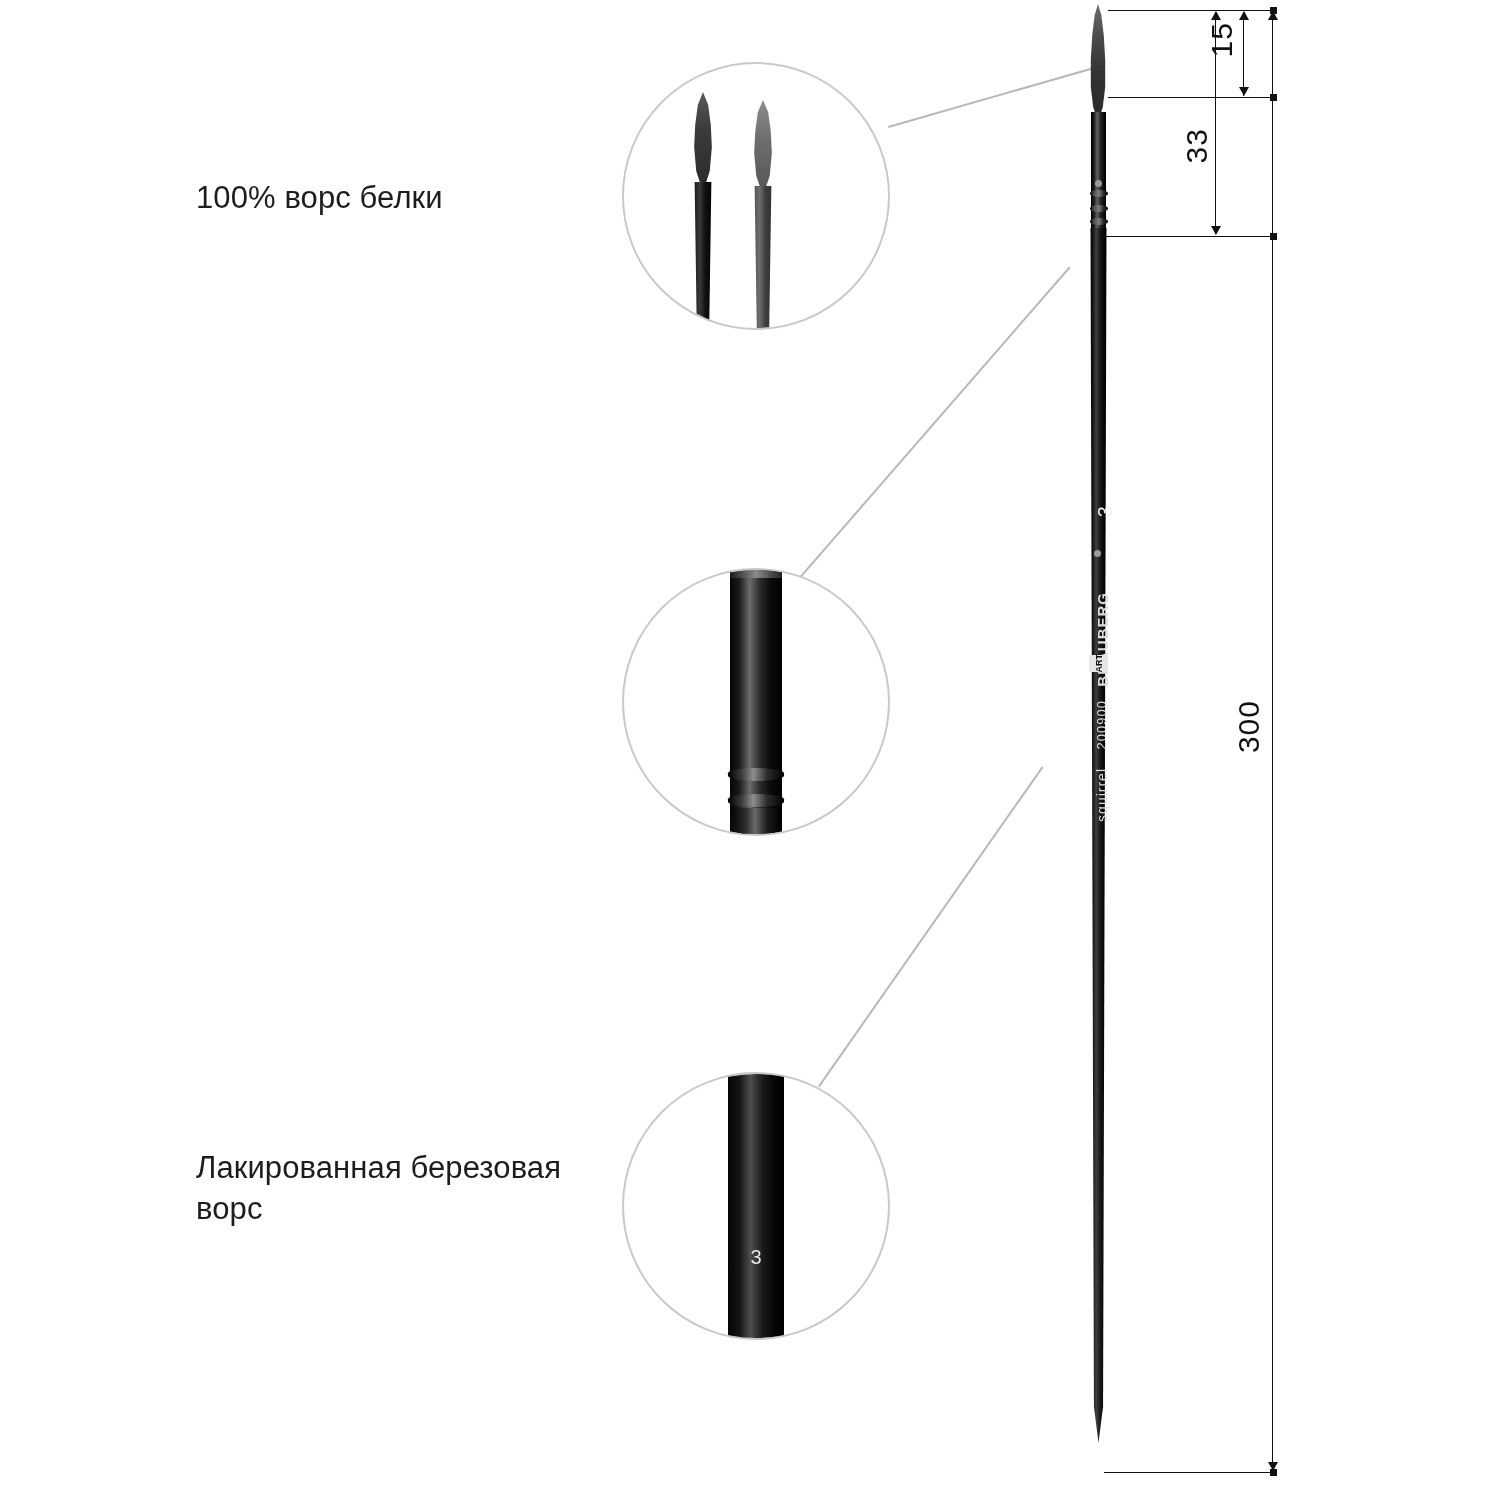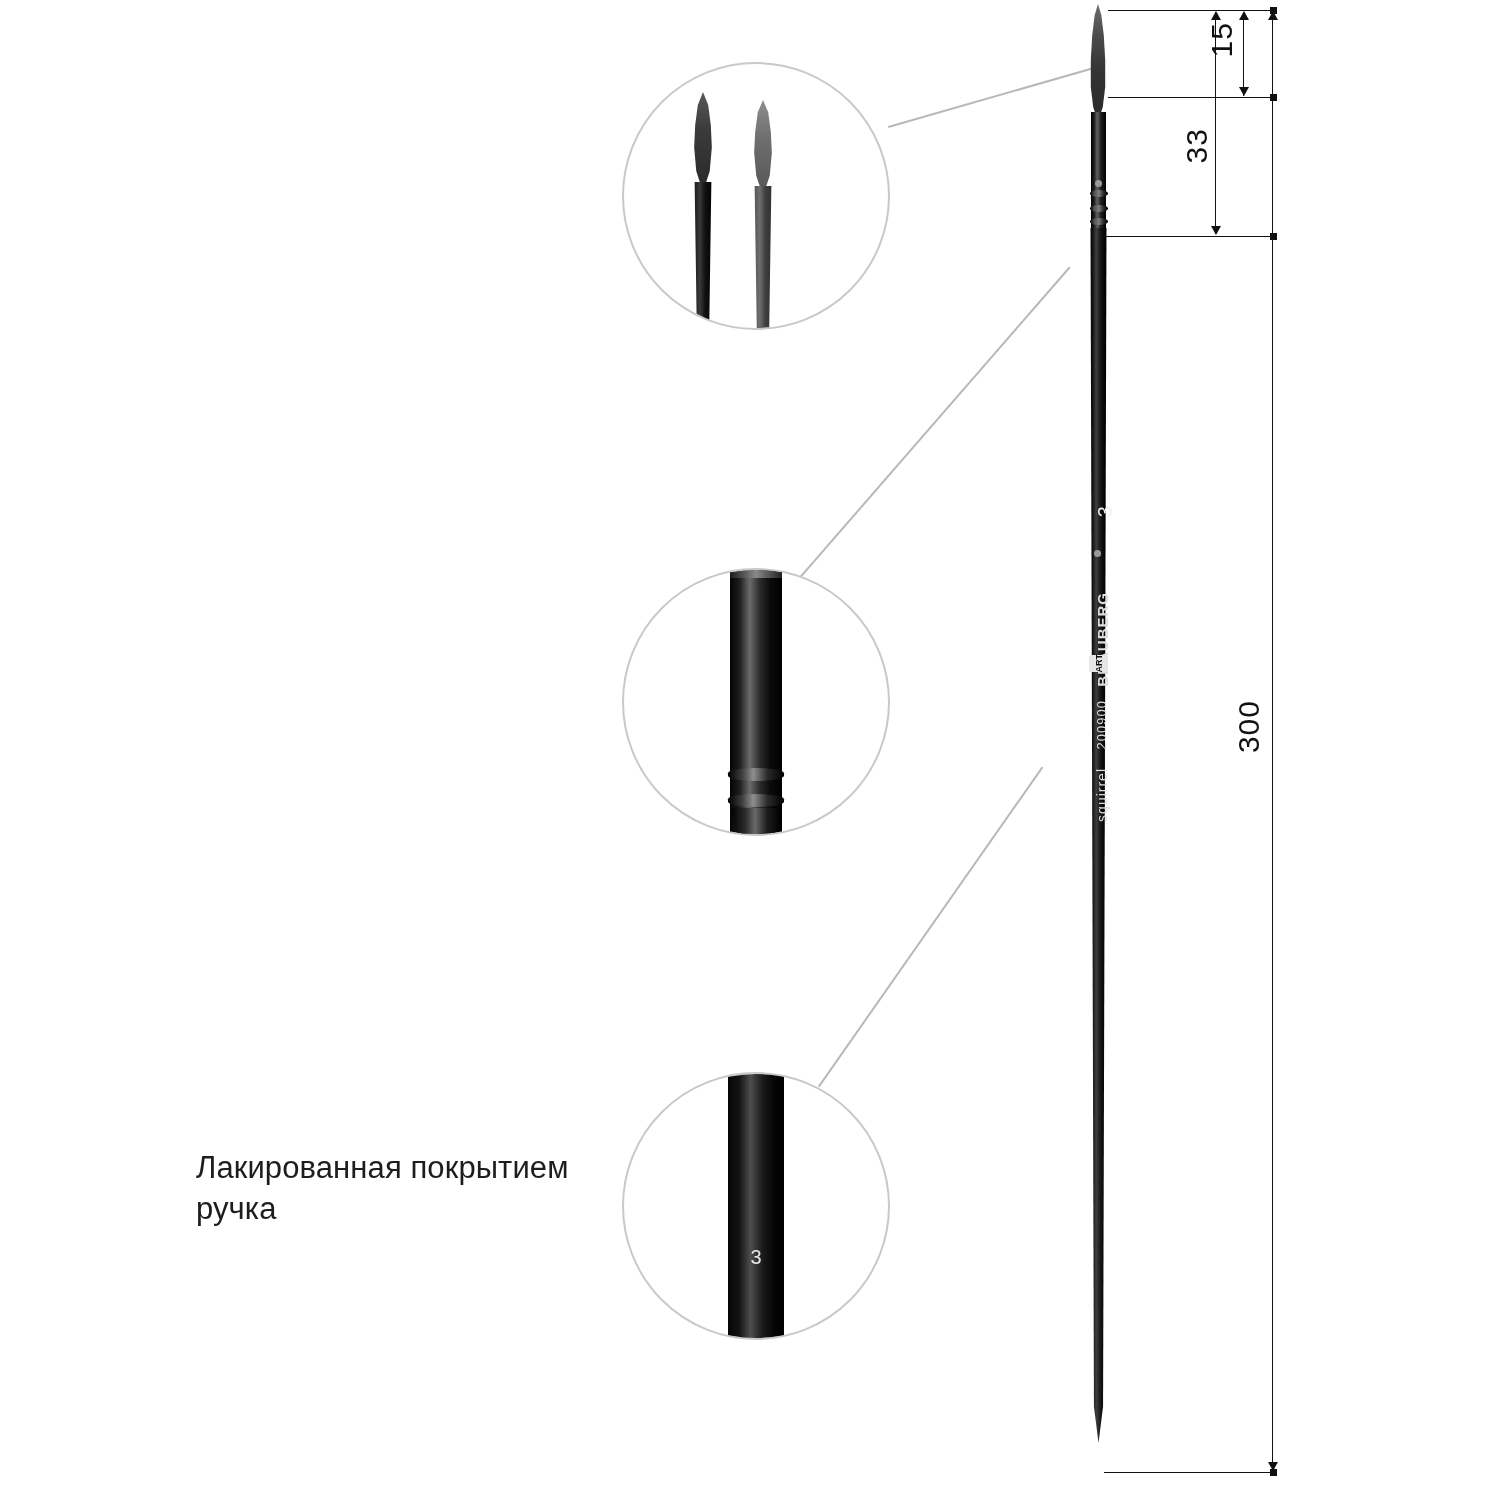--- a/index.html
+++ b/index.html
@@ -206,21 +206,22 @@
     border-right: 5px solid transparent;
   }
   .arrow-up   { border-bottom: 9px solid #111; }
   .arrow-down { border-top: 9px solid #111; }
 </style>
 </head>
 <body>
 
 <div class="stage">
 
-  <div class="caption" id="caption-handle">Лакированная покрытием ручка</div>
+  <div class="caption" id="caption-bristle">100% ворс белки</div>
+  <div class="caption" id="caption-handle">Лакированная березовая ворс</div>
 
   <div class="leader" style="left:888px; top:126px; width:214px; transform:rotate(-16deg);"></div>
 
   <div class="leader" style="left:800px; top:576px; width:410px; transform:rotate(-49deg);"></div>
 
   <div class="leader" style="left:818px; top:1086px; width:390px; transform:rotate(-55deg);"></div>
 
   <div class="callout" id="callout-bristle">
     <div class="tip-pair">
 

